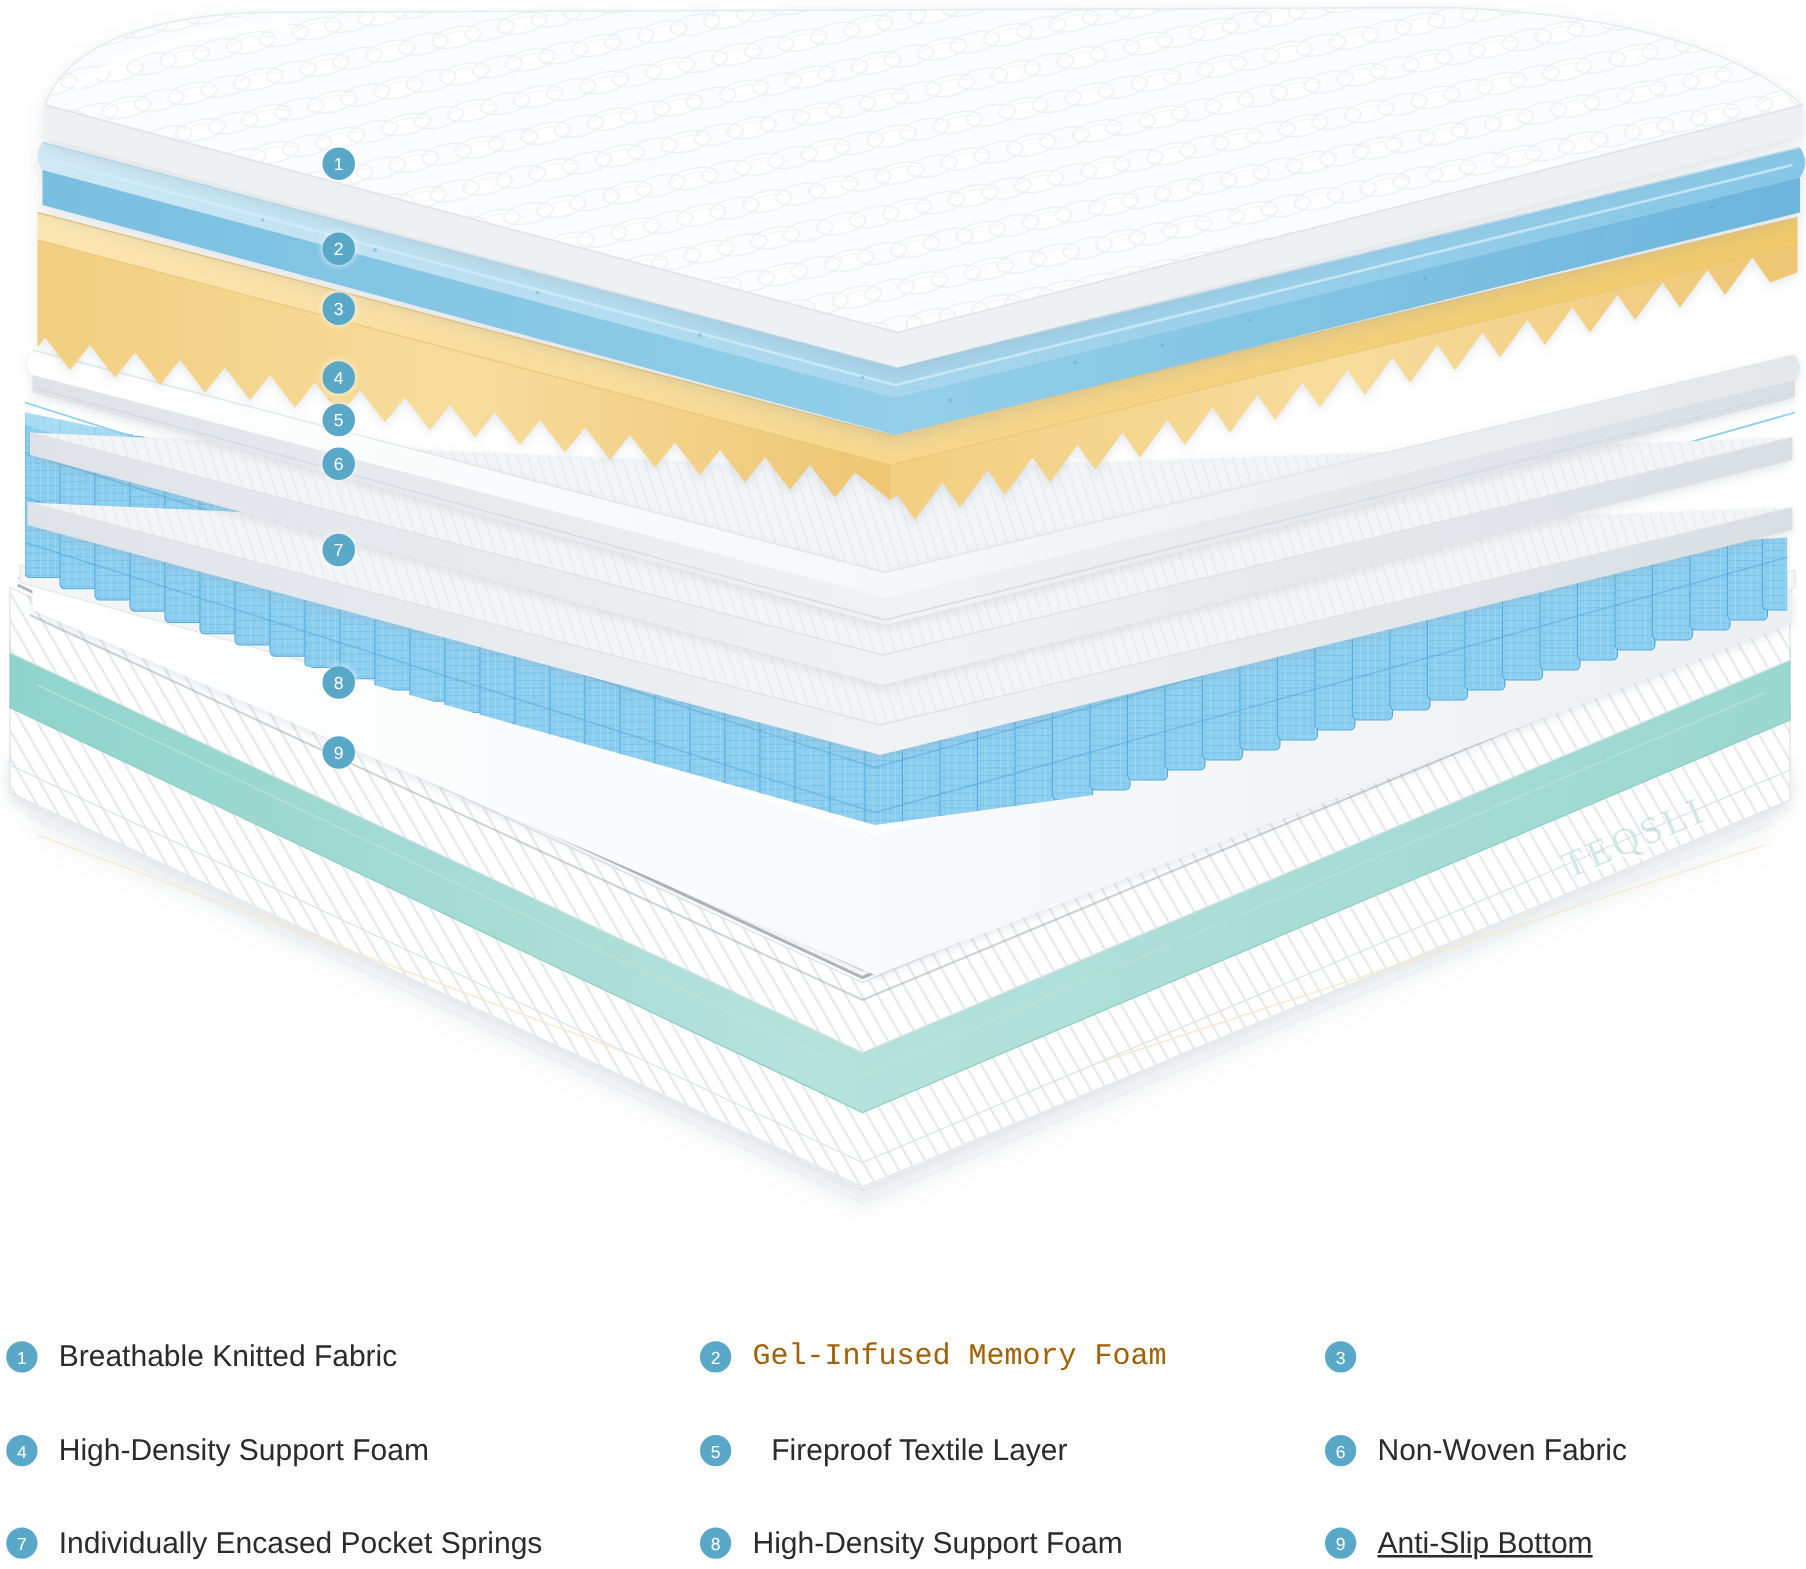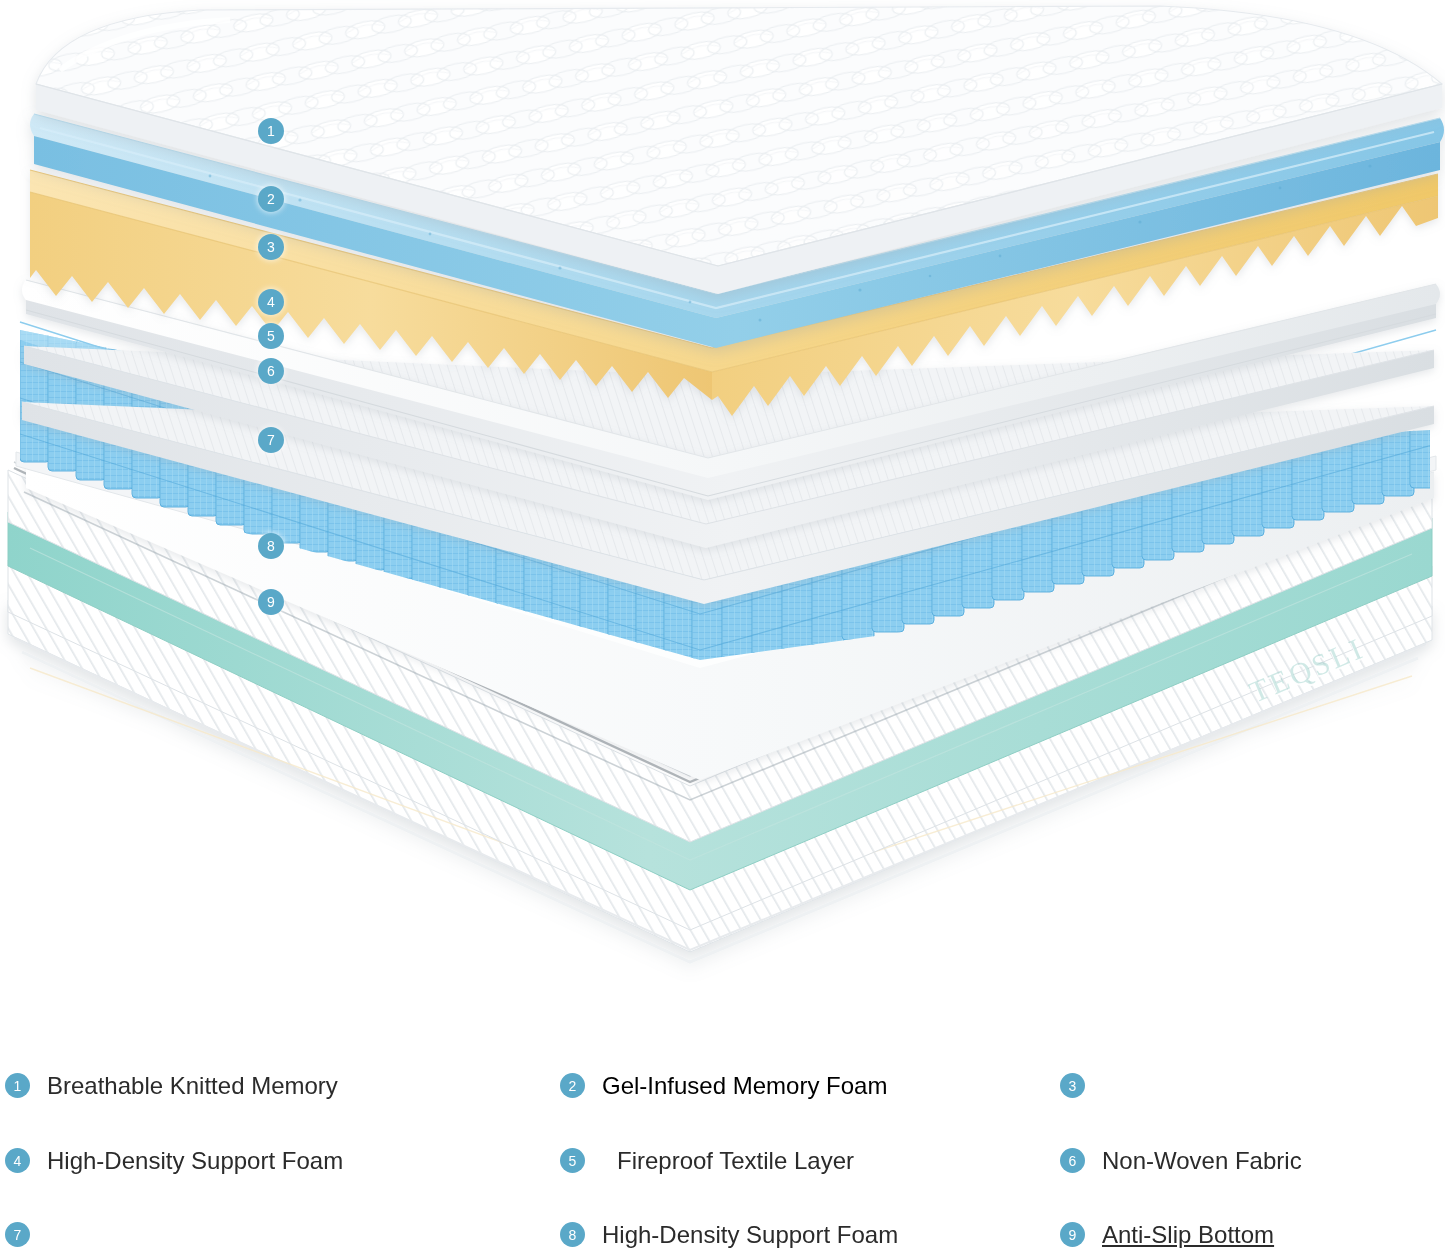--- a/index.html
+++ b/index.html
@@ -448,27 +448,27 @@
     <div class="callout" style="left: 258px; top: 589px; background: rgb(90, 168, 200);">
       <span>9</span>
     </div>
   </div>
 
 <div id="legend">
     <div class="legend-item" style="left: 5px; top: 23px;">
       <div class="legend-badge" style="background: rgb(90, 168, 200);">
         <span>1</span>
       </div>
-      <div class="legend-label" style="color: rgb(43, 43, 43);">Breathable Knitted Memory</div>
+      <div class="legend-label" style="color: rgb(43, 43, 43);">Breathable Knitted Fabric</div>
     </div>
     <div class="legend-item" style="left: 560px; top: 23px;">
       <div class="legend-badge" style="background: rgb(90, 168, 200);">
         <span>2</span>
       </div>
-      <div class="legend-label" style="color: #000000;">Gel-Infused Memory Foam</div>
+      <div class="legend-label" style="color: #a16207; font-family: Liberation Mono, monospace;">Gel-Infused Memory Foam</div>
     </div>
     <div class="legend-item" style="left: 1060px; top: 23px;">
       <div class="legend-badge" style="background: rgb(90, 168, 200);">
         <span>3</span>
       </div>
     </div>
     <div class="legend-item" style="left: 5px; top: 98px;">
       <div class="legend-badge" style="background: rgb(90, 168, 200);">
         <span>4</span>
       </div>
@@ -483,20 +483,21 @@
     <div class="legend-item" style="left: 1060px; top: 98px;">
       <div class="legend-badge" style="background: rgb(90, 168, 200);">
         <span>6</span>
       </div>
       <div class="legend-label" style="color: rgb(43, 43, 43);">Non-Woven Fabric</div>
     </div>
     <div class="legend-item" style="left: 5px; top: 172px;">
       <div class="legend-badge" style="background: rgb(90, 168, 200);">
         <span>7</span>
       </div>
+      <div class="legend-label" style="color: rgb(43, 43, 43);">Individually Encased Pocket Springs</div>
     </div>
     <div class="legend-item" style="left: 560px; top: 172px;">
       <div class="legend-badge" style="background: rgb(90, 168, 200);">
         <span>8</span>
       </div>
       <div class="legend-label" style="color: rgb(43, 43, 43);">High-Density Support Foam</div>
     </div>
     <div class="legend-item" style="left: 1060px; top: 172px;">
       <div class="legend-badge" style="background: rgb(90, 168, 200);">
         <span>9</span>

